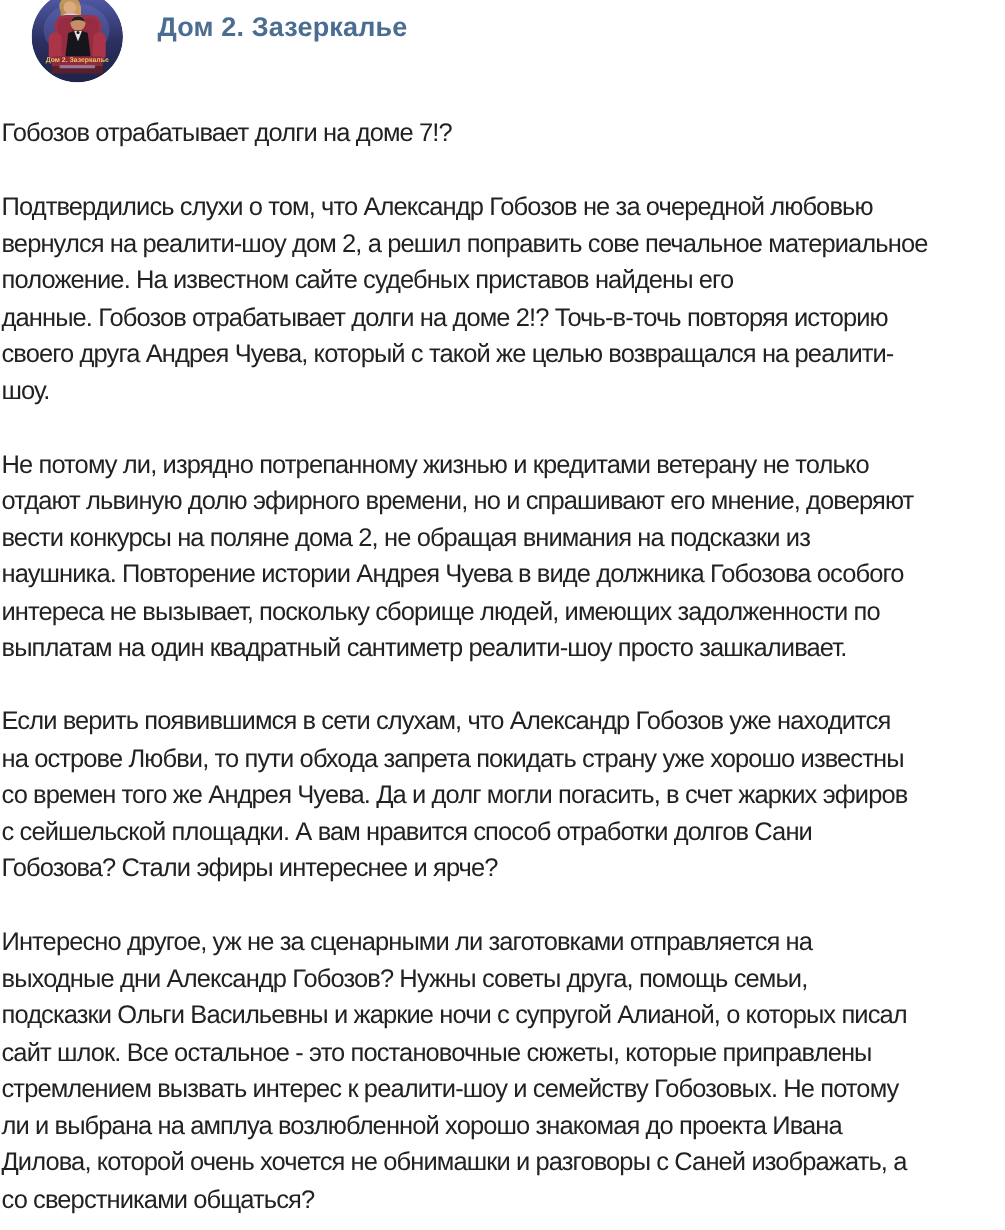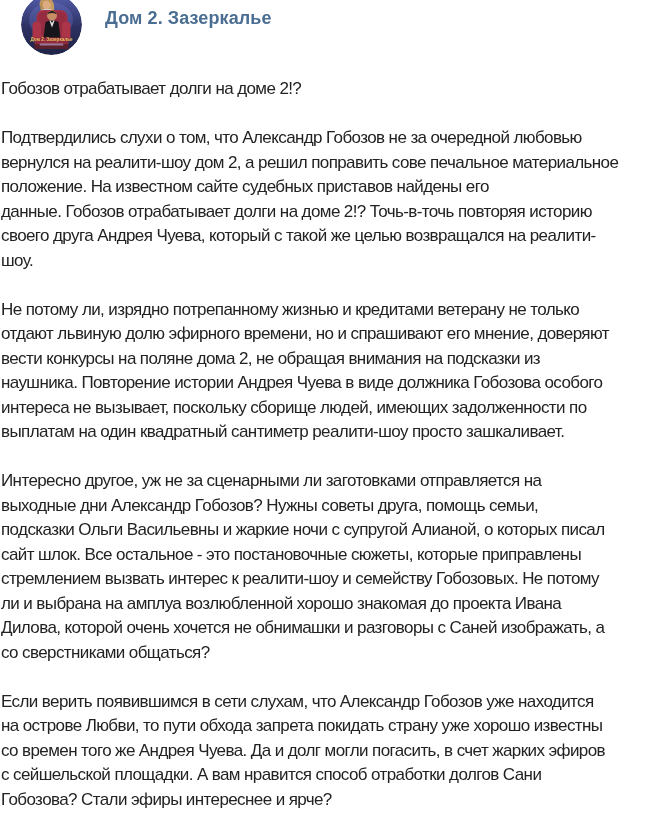--- a/index.html
+++ b/index.html
@@ -84,41 +84,41 @@
 
           <text x="30.5" y="47.2" text-anchor="middle" font-family="Liberation Sans, sans-serif" font-size="4.6" font-weight="bold" fill="#edc35f">Дом 2. Зазеркалье</text>
           <rect x="18.5" y="49.5" width="24" height="2" rx="1" fill="#cfd4ff" opacity="0.5"></rect>
         </g>
       </svg>
     </div>
     <a class="group-name" href="#">Дом 2. Зазеркалье</a>
   </header>
 
   <main class="post-text">
-    <div class="para">Гобозов отрабатывает долги на доме 2!?</div>
+    <div class="para">Гобозов отрабатывает долги на доме 7!?</div>
     <div class="para">Подтвердились слухи о том, что Александр Гобозов не за очередной любовью
 вернулся на реалити-шоу дом 2, а решил поправить сове печальное материальное
 положение. На известном сайте судебных приставов найдены его
 данные. Гобозов отрабатывает долги на доме 2!? Точь-в-точь повторяя историю
 своего друга Андрея Чуева, который с такой же целью возвращался на реалити-
 шоу.</div>
     <div class="para">Не потому ли, изрядно потрепанному жизнью и кредитами ветерану не только
 отдают львиную долю эфирного времени, но и спрашивают его мнение, доверяют
 вести конкурсы на поляне дома 2, не обращая внимания на подсказки из
 наушника. Повторение истории Андрея Чуева в виде должника Гобозова особого
 интереса не вызывает, поскольку сборище людей, имеющих задолженности по
 выплатам на один квадратный сантиметр реалити-шоу просто зашкаливает.</div>
+    <div class="para">Если верить появившимся в сети слухам, что Александр Гобозов уже находится
+на острове Любви, то пути обхода запрета покидать страну уже хорошо известны
+со времен того же Андрея Чуева. Да и долг могли погасить, в счет жарких эфиров
+с сейшельской площадки. А вам нравится способ отработки долгов Сани
+Гобозова? Стали эфиры интереснее и ярче?</div>
     <div class="para">Интересно другое, уж не за сценарными ли заготовками отправляется на
 выходные дни Александр Гобозов? Нужны советы друга, помощь семьи,
 подсказки Ольги Васильевны и жаркие ночи с супругой Алианой, о которых писал
 сайт шлок. Все остальное - это постановочные сюжеты, которые приправлены
 стремлением вызвать интерес к реалити-шоу и семейству Гобозовых. Не потому
 ли и выбрана на амплуа возлюбленной хорошо знакомая до проекта Ивана
 Дилова, которой очень хочется не обнимашки и разговоры с Саней изображать, а
 со сверстниками общаться?</div>
-    <div class="para">Если верить появившимся в сети слухам, что Александр Гобозов уже находится
-на острове Любви, то пути обхода запрета покидать страну уже хорошо известны
-со времен того же Андрея Чуева. Да и долг могли погасить, в счет жарких эфиров
-с сейшельской площадки. А вам нравится способ отработки долгов Сани
-Гобозова? Стали эфиры интереснее и ярче?</div>
   </main>
 
 </div>
 
 </body></html>

